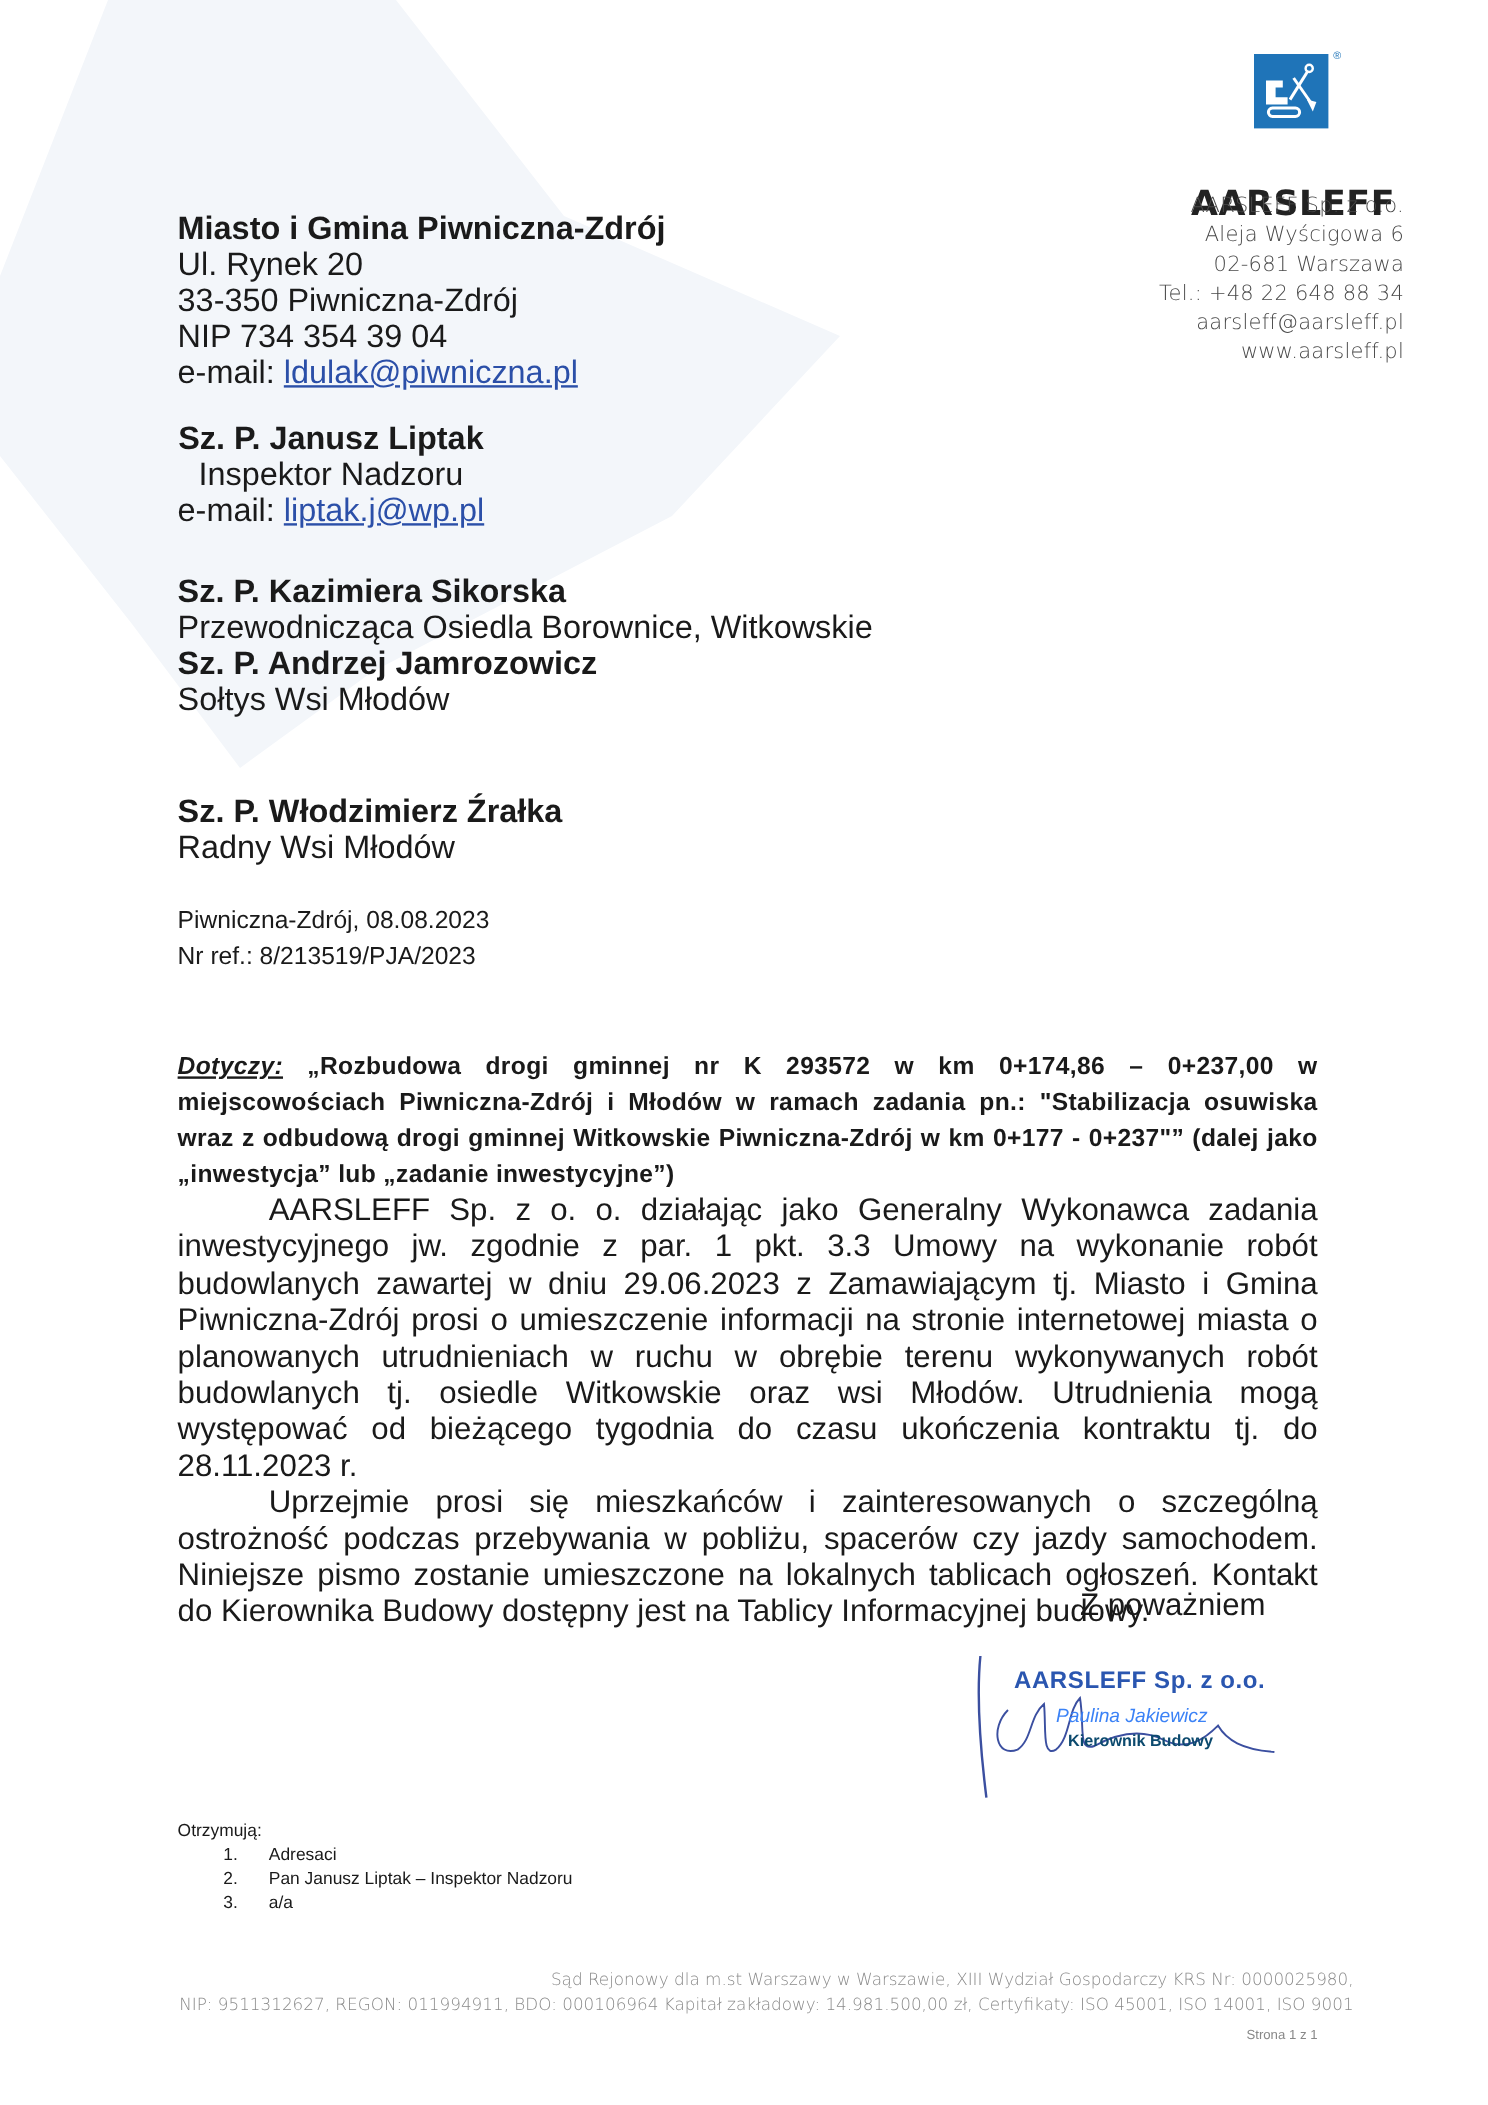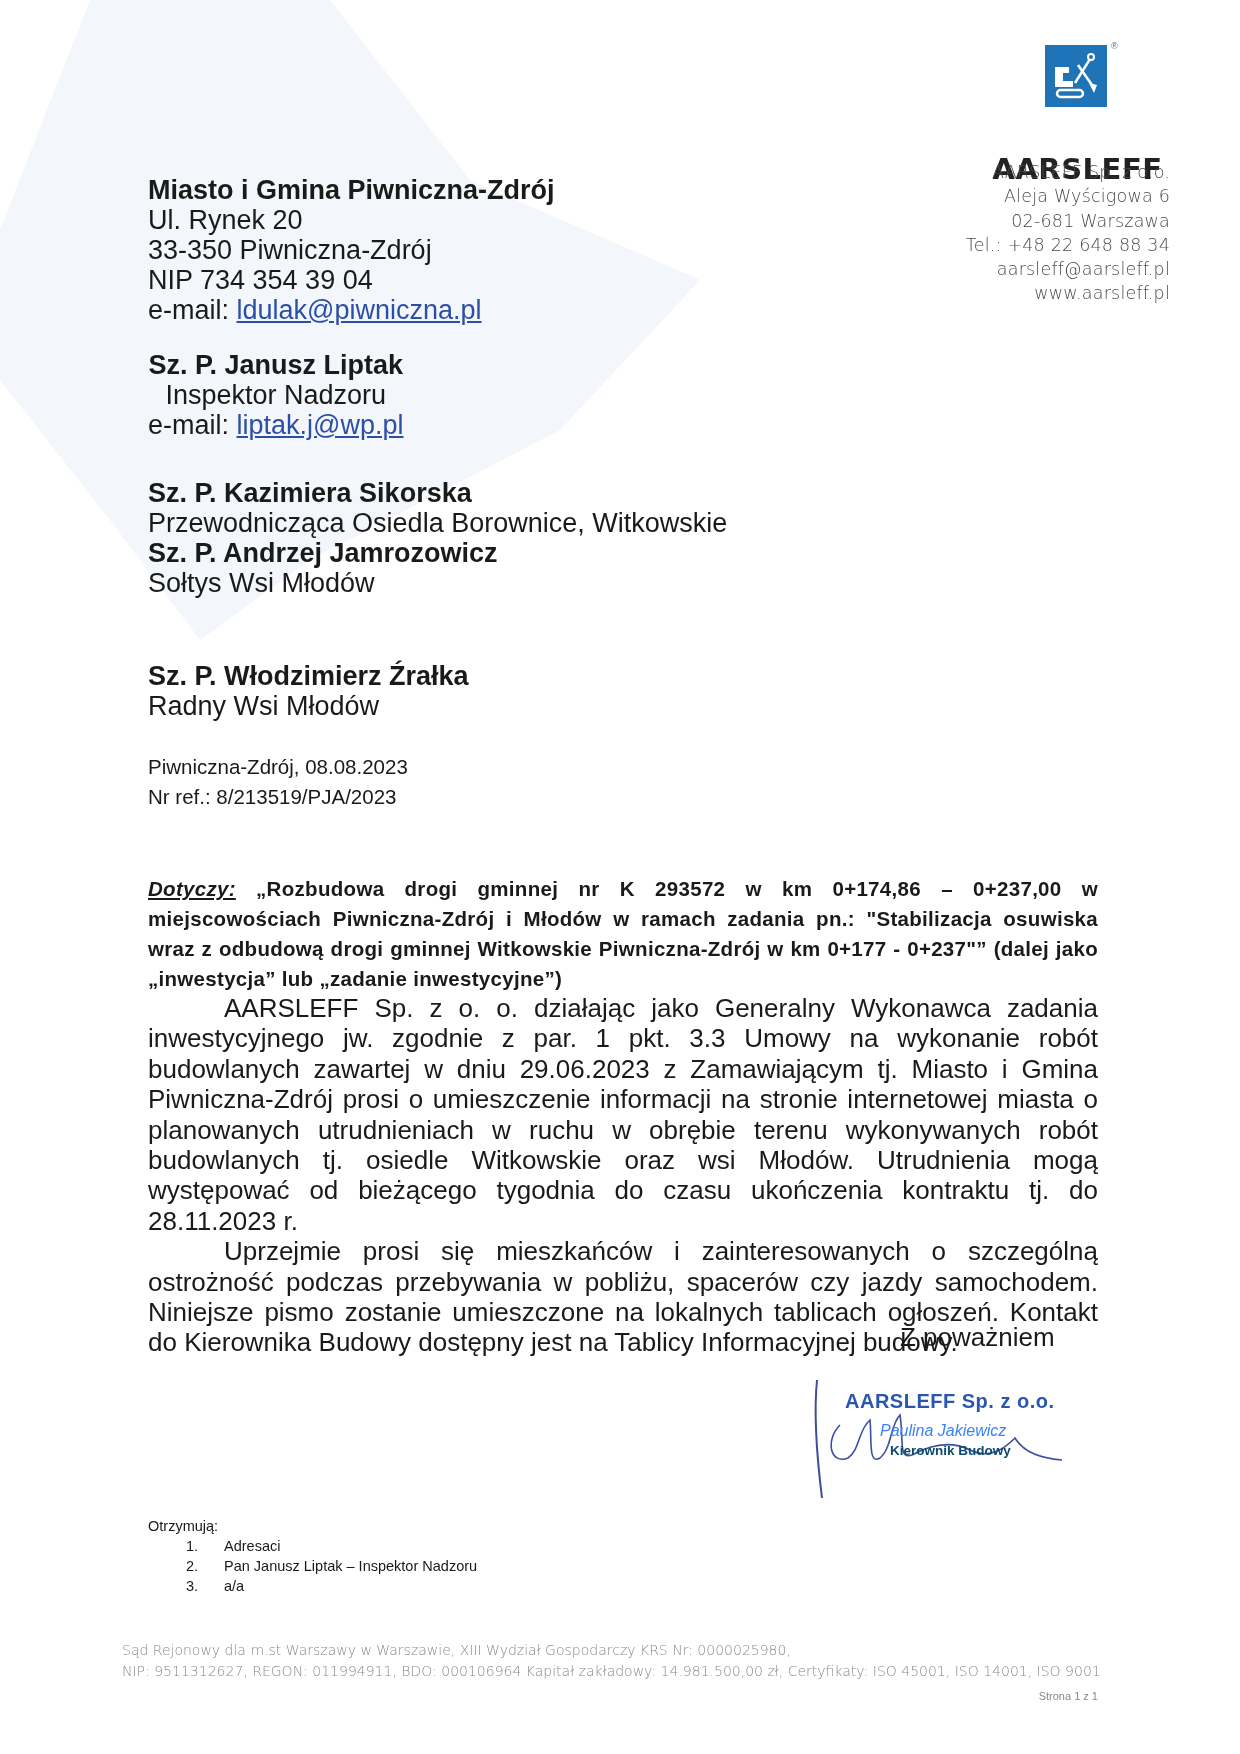--- a/index.html
+++ b/index.html
@@ -36,21 +36,21 @@
   .stamp-co { position: absolute; left: 45px; top: 20px; font-weight: bold; color: #2a56b0; font-size: 20px; letter-spacing: 0.5px; }
   .stamp-name { position: absolute; left: 80px; top: 52px; font-style: italic; color: #3b82f6; font-size: 16px; }
   .stamp-role { position: absolute; left: 90px; top: 73px; color: #0c4a6e; font-size: 13.5px; font-weight: bold; }
   .sig svg { position: absolute; left: 0; top: 0; }
 
   .recips { left: 148px; top: 1516px; font-size: 14.5px; line-height: 20px; }
   .recips ol { list-style: none; margin: 0; padding: 0; }
   .recips li { display: flex; }
   .recips .num { width: 76px; padding-left: 38px; box-sizing: border-box; }
 
-  .footer { left: 122px; top: 1640px; width: 980px; text-align: left; font-family: "DejaVu Sans", sans-serif;
+  .footer { left: 148px; top: 1640px; width: 980px; text-align: right; font-family: "DejaVu Sans", sans-serif;
             font-size: 14px; line-height: 21px; color: #8a8a8a; font-weight: 300; }
   .pageno { left: 1000px; top: 1690px; width: 98px; text-align: right; font-size: 11px; color: #888; }
 </style>
 </head>
 <body>
 
 <svg class="bg-shape" viewBox="0 0 1240 700">
   <polygon points="90,0 330,0 470,180 700,280 560,430 310,560 200,640 110,520 0,380 0,230" fill="#f3f6fa"></polygon>
 </svg>
 

